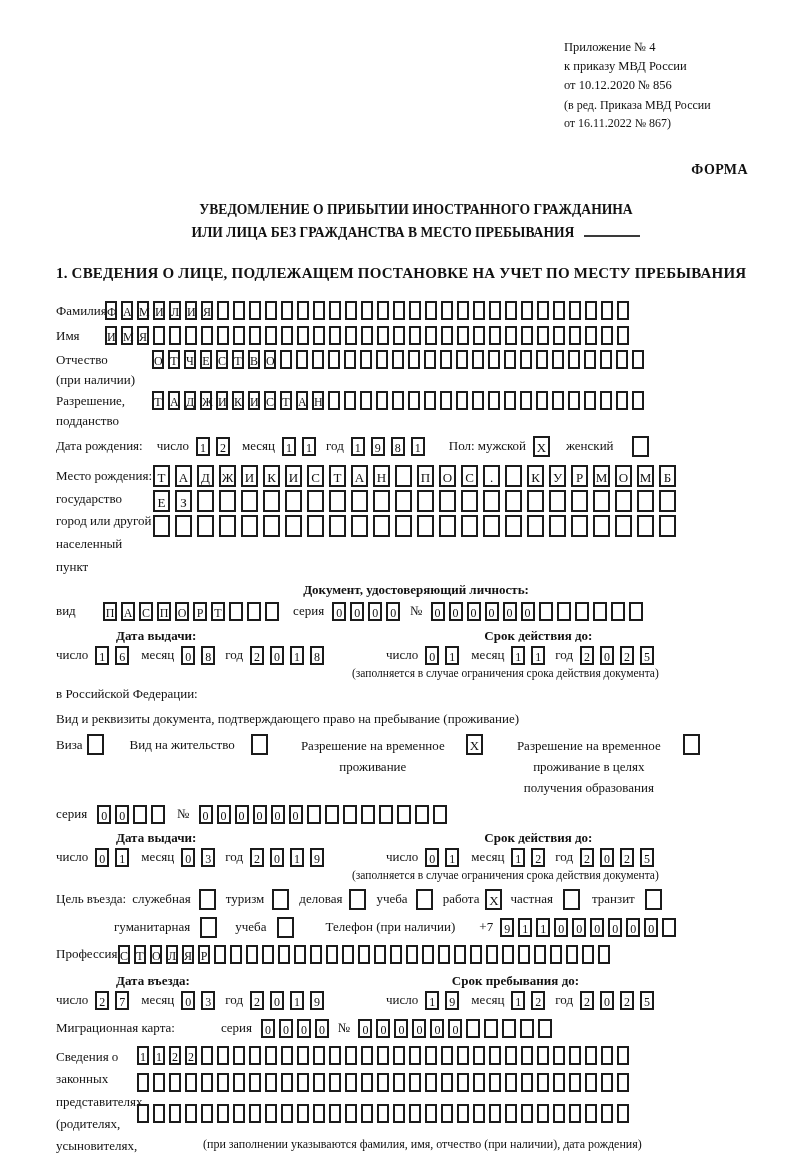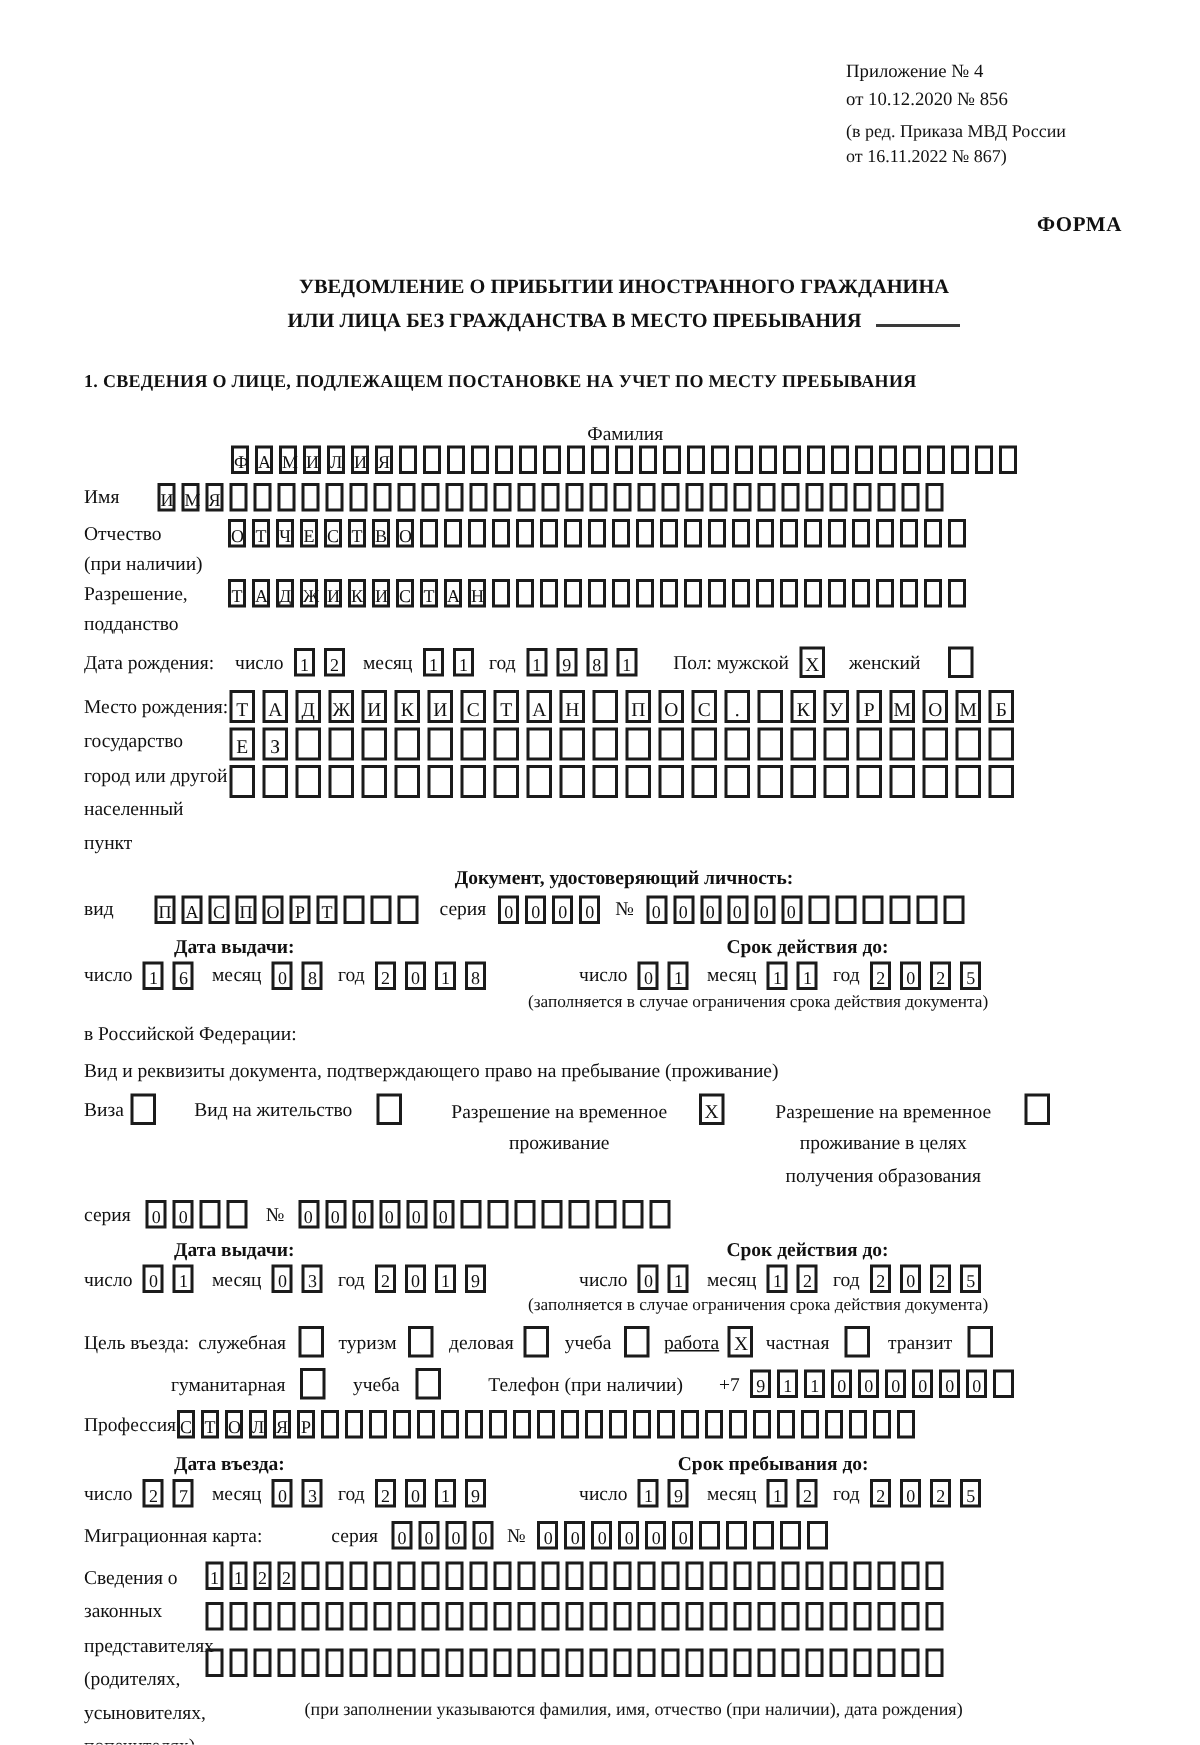--- a/index.html
+++ b/index.html
@@ -12,21 +12,21 @@
   .page { width:800px; height:1056px; padding:38px 24px 0 56px; }
 
   
   .hdr { width:200px; margin-left:auto; margin-right:12px; font-size:12.5px; line-height:1.5; }
   .hdr .sub { font-size:12px; margin-top:3px; line-height:1.45; }
   .forma { text-align:right; margin:30px 28px 0 0; font-weight:bold; font-size:14px; letter-spacing:.4px; }
 
   .title { text-align:center; font-weight:bold; font-size:13.6px; line-height:1.7; margin-top:20px; }
   .t-underline { display:inline-block; width:56px; border-bottom:2px solid #3a3a3a; height:12px; margin-left:10px; }
 
-  .sec { font-weight:bold; font-size:12px; margin-top:21px; letter-spacing:.2px; }
+  .sec { font-weight:bold; font-size:15px; margin-top:21px; letter-spacing:.2px; }
 
   .frow { display:flex; align-items:center; }
   .frow.top { align-items:flex-start; }
   .lbl { flex:0 0 auto; }
   .lbl2 { line-height:1.55; }
 
   
   .cells { display:inline-flex; gap:4px; flex:0 0 auto; }
   .cell {
     display:inline-block; flex:0 0 auto;
@@ -56,37 +56,38 @@
 
   .vblock { text-align:center; line-height:1.65; }
 </style>
 </head>
 <body>
 
 <div class="page">
 
   <div class="hdr">
     <div>Приложение № 4</div>
+    <div>к приказу МВД России</div>
     <div>от 10.12.2020 № 856</div>
     <div class="sub">
       <div>(в ред. Приказа МВД России</div>
       <div>от 16.11.2022 № 867)</div>
     </div>
   </div>
 
   <div class="forma">ФОРМА</div>
 
   <div class="title">
     <div>УВЕДОМЛЕНИЕ О ПРИБЫТИИ ИНОСТРАННОГО ГРАЖДАНИНА</div>
     <div><span>ИЛИ ЛИЦА БЕЗ ГРАЖДАНСТВА В МЕСТО ПРЕБЫВАНИЯ</span><span class="t-underline"></span></div>
   </div>
 
   <div class="sec">1. СВЕДЕНИЯ О ЛИЦЕ, ПОДЛЕЖАЩЕМ ПОСТАНОВКЕ НА УЧЕТ ПО МЕСТУ ПРЕБЫВАНИЯ</div>
 
-  <div class="frow" style="margin-top:19px;flex-direction:column;">
+  <div class="frow" style="margin-top:19px;">
     <span class="lbl" style="width:49px;">Фамилия</span>
     <span class="cells">
         <span class="cell">Ф</span>
         <span class="cell">А</span>
         <span class="cell">М</span>
         <span class="cell">И</span>
         <span class="cell">Л</span>
         <span class="cell">И</span>
         <span class="cell">Я</span>
         <span class="cell"></span>
@@ -536,21 +537,21 @@
   <div class="frow" style="margin-top:8px;">
     <span>Цель въезда:</span>
     <span style="margin-left:6px;">служебная</span>
     <span class="cb" style="margin-left:8px;"></span>
     <span style="margin-left:10px;">туризм</span>
     <span class="cb" style="margin-left:8px;"></span>
     <span style="margin-left:10px;">деловая</span>
     <span class="cb" style="margin-left:7px;"></span>
     <span style="margin-left:10px;">учеба</span>
     <span class="cb" style="margin-left:8px;"></span>
-    <span style="margin-left:10px;text-decoration:underline;">работа</span>
+    <span style="margin-left:10px;">работа</span>
     <span class="cb" style="margin-left:6px;">X</span>
     <span style="margin-left:8px;">частная</span>
     <span class="cb" style="margin-left:10px;"></span>
     <span style="margin-left:12px;">транзит</span>
     <span class="cb" style="margin-left:10px;"></span>
   </div>
 
   <div class="frow" style="margin-top:7px;">
     <span style="margin-left:58px;">гуманитарная</span>
     <span class="cb" style="margin-left:10px;"></span>

